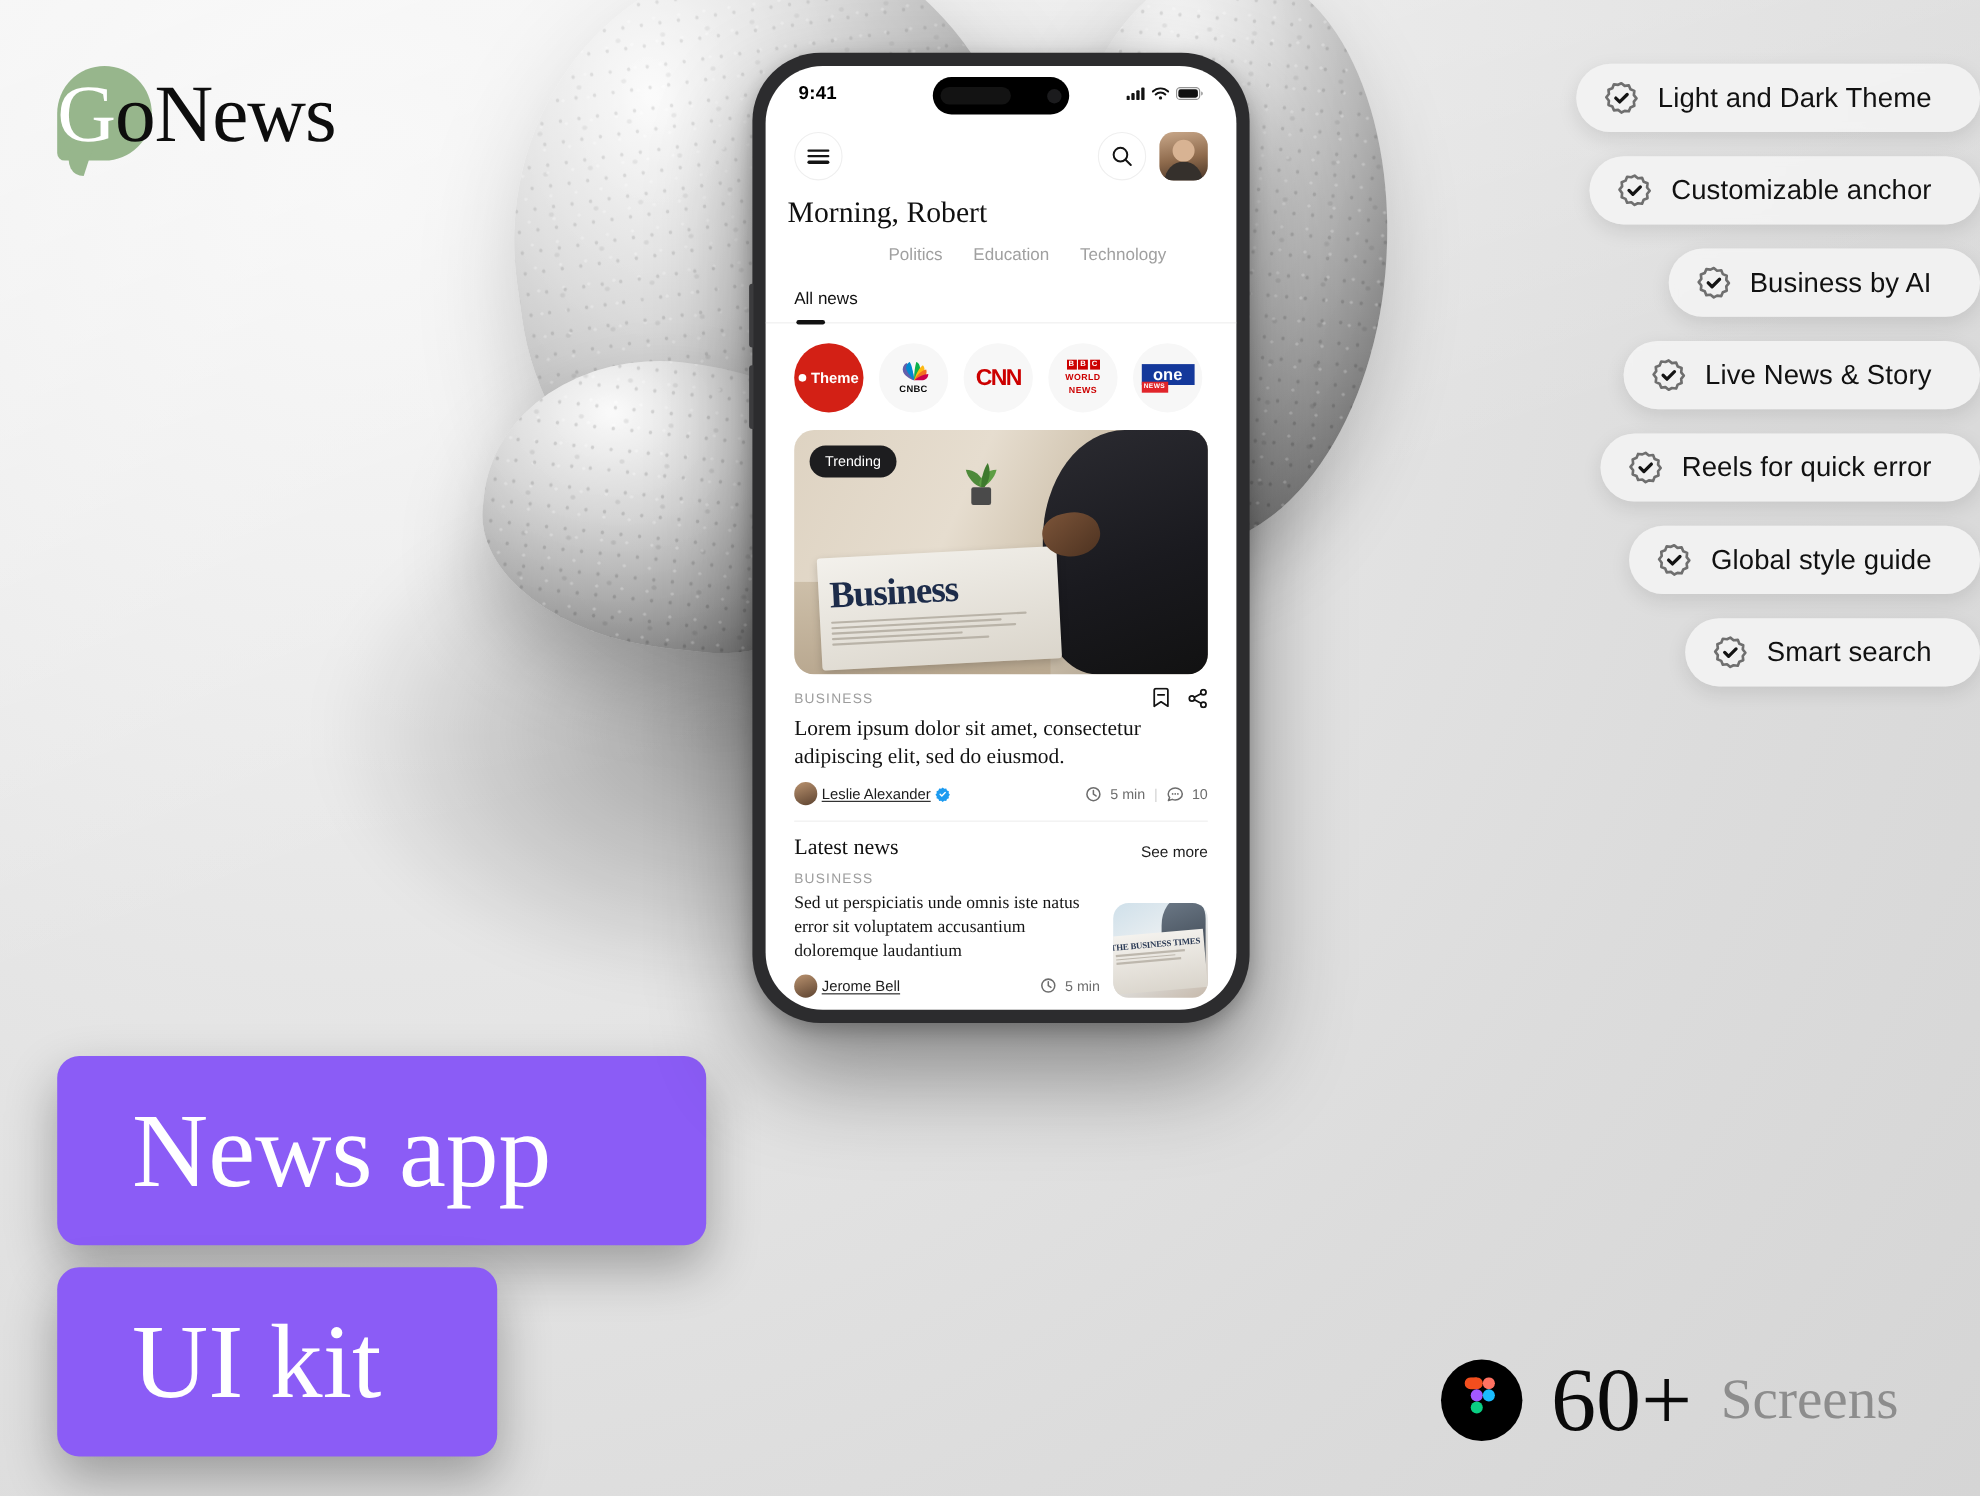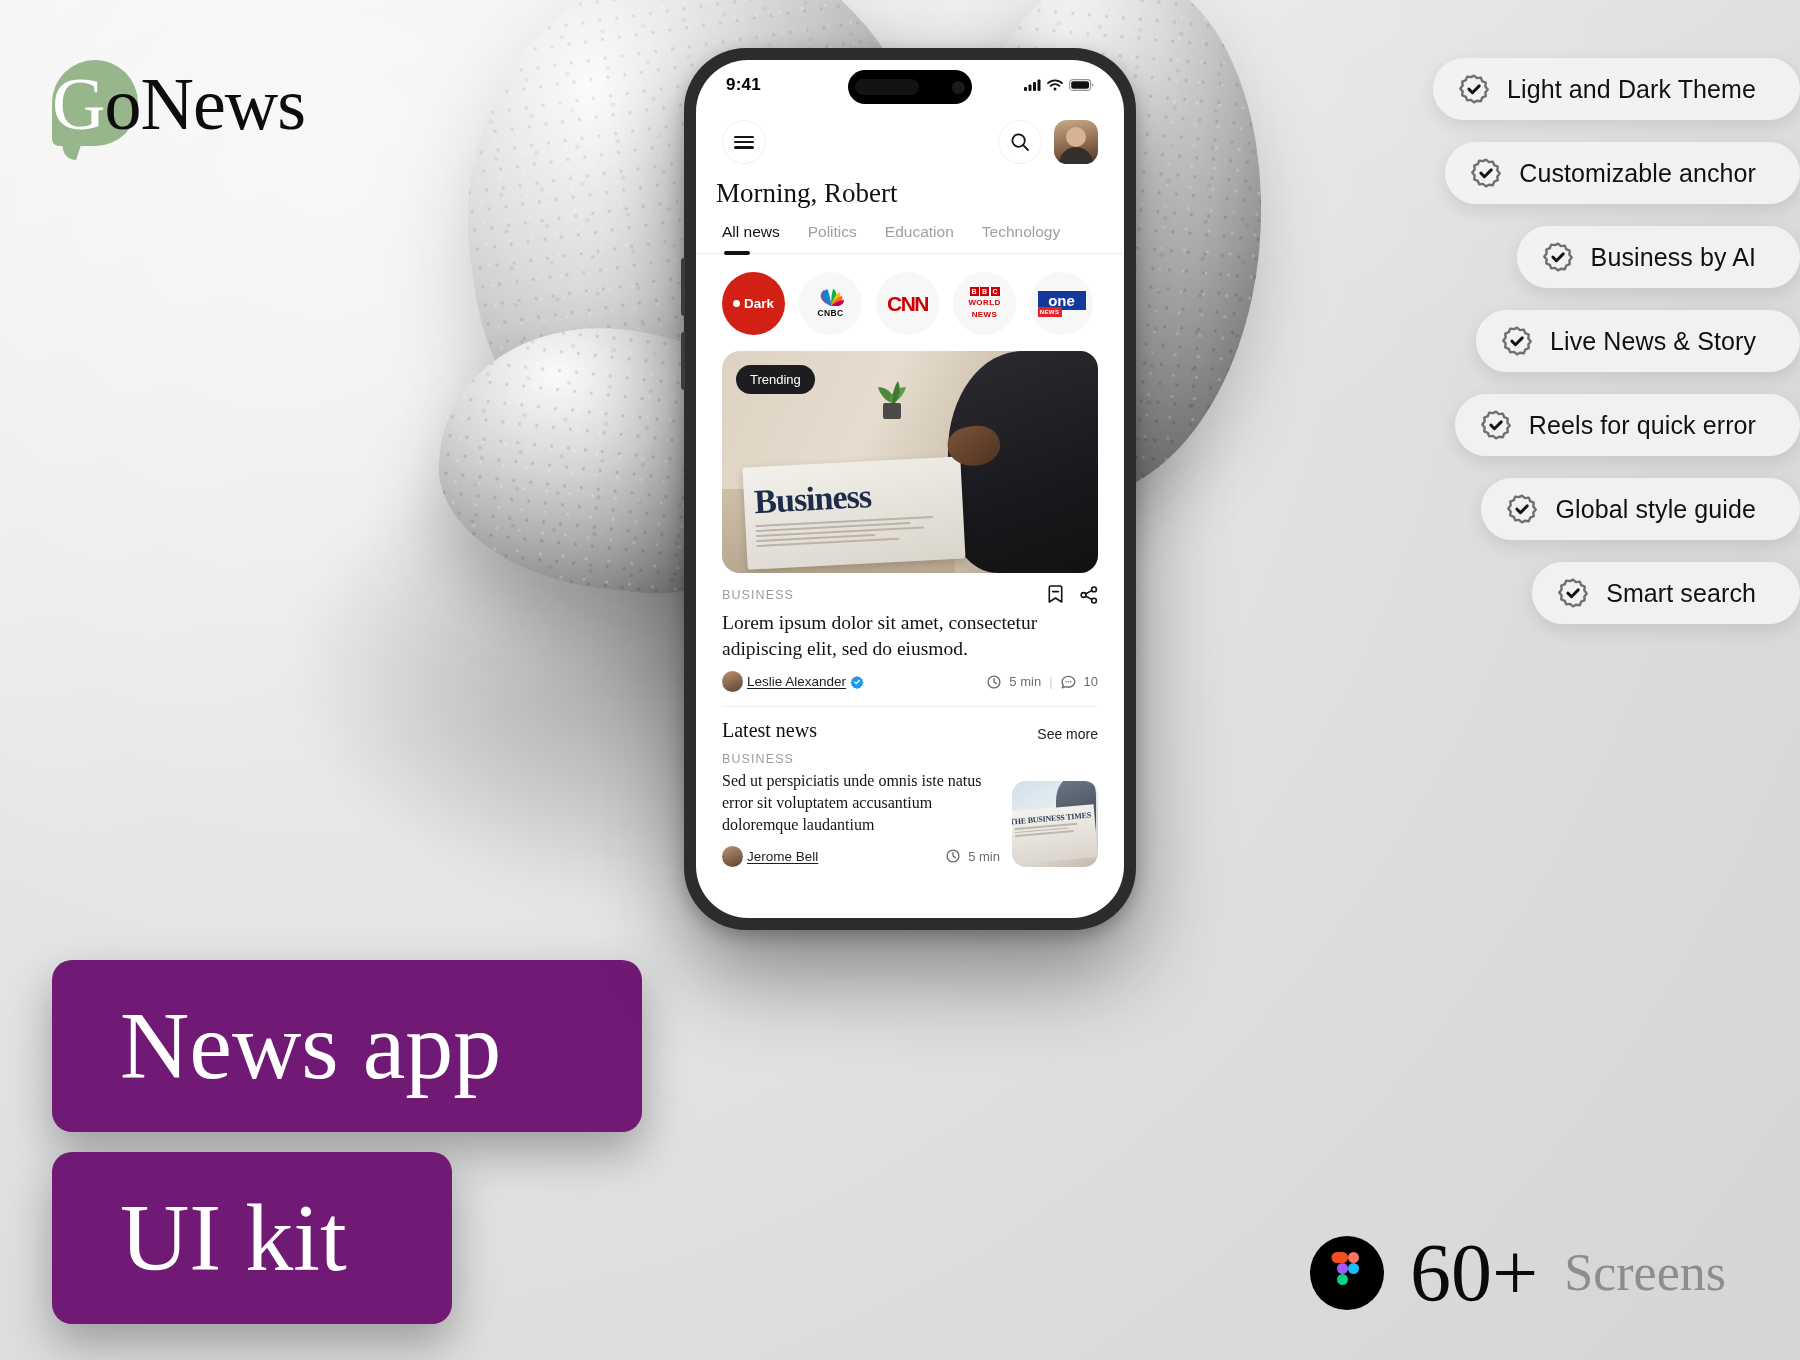--- a/index.html
+++ b/index.html
@@ -91,21 +91,21 @@
     background: rgba(244,244,244,.88);
     border-radius: 40px;
     box-shadow: 0 6px 18px rgba(0,0,0,.10);
     backdrop-filter: blur(4px);
   }
   .pill-label { font-size: 25px; color: #111; white-space: nowrap; letter-spacing: .1px; }
   .badge-check { width: 34px; height: 34px; flex: 0 0 34px; display:block; }
 
   
   .title-card {
-    position: absolute; background: #701a75; border-radius: 20px;
+    position: absolute; background: #8b5cf6; border-radius: 20px;
     display: flex; align-items: center;
     box-shadow: 0 20px 46px rgba(0,0,0,.30);
   }
   .title-card span {
     font-family: "Liberation Serif", serif; color: #fff; line-height: 1;
   }
   .card-newsapp { left: 52px; top: 960px; width: 590px; height: 172px; padding-left: 68px; }
   .card-newsapp span { font-size: 96px; }
   .card-uikit { left: 52px; top: 1152px; width: 400px; height: 172px; padding-left: 68px; }
   .card-uikit span { font-size: 96px; }
@@ -167,21 +167,21 @@
     background: linear-gradient(170deg,#c9a88a 0%, #8e6a4c 55%, #4a3526 100%);
     position:relative;
   }
   .avatar::before{ content:""; position:absolute; left:12px; top:7px; width:20px; height:20px; border-radius:50%; background:#d8b393; }
   .avatar::after{ content:""; position:absolute; left:5px; bottom:0; width:34px; height:17px; border-radius:17px 17px 0 0; background:#35302c; }
 
   .greeting { font-family:"Liberation Serif", serif; font-size: 27px; color:#101010; padding: 14px 26px 0 20px; }
 
   .tabs { display:flex; gap: 28px; padding: 14px 26px 0 26px; border-bottom: 1px solid #eeeeee; position:relative; }
   .tab { font-size: 15.5px; color:#a0a0a0; padding-bottom: 12px; white-space:nowrap; position:relative; }
-  .tab.active { color:#111; }
+  .tab.active { color:#111;margin-top:40px; }
   .tab.active::after {
     content:""; position:absolute; left:2px; bottom:-2px; width: 26px; height:4px; background:#111; border-radius:3px;
   }
 
   .sources { display:flex; gap: 14px; padding: 18px 0 16px 26px; overflow:hidden; }
   .source {
     width: 63px; height: 63px; flex: 0 0 63px; border-radius:50%; background:#f7f7f7;
     display:flex; align-items:center; justify-content:center;
   }
   .src-live {
@@ -445,21 +445,21 @@
     <div class="tabs">
       <div class="tab active">All news</div>
       <div class="tab">Politics</div>
       <div class="tab">Education</div>
       <div class="tab">Technology</div>
     </div>
 
     <div class="sources">
       <div class="source src-live">
         <span class="live-dot"></span>
-          <span>Dark</span>
+          <span>Theme</span>
       </div>
       <div class="source">
         <div class="cnbc">
           <svg class="cnbc-peacock" viewBox="0 0 28 17">
             <path d="M14 17C14 9 11 4 7 1c-3 2-4 5-3 8 1 3 5 6 10 8z" fill="#645faa"></path>
             <path d="M14 17C13 9 12 3 10 0c-2 1-4 4-3 7 1 3 4 7 7 10z" fill="#0089d0"></path>
             <path d="M14 17c0-8 1-13 2-17 3 1 4 5 3 8-1 3-3 6-5 9z" fill="#0db14b"></path>
             <path d="M14 17c2-7 5-12 8-14 2 2 2 6 0 8-2 2-5 4-8 6z" fill="#fdb913"></path>
             <path d="M14 17c3-6 7-9 11-10 1 3 0 6-3 7-3 1-5 2-8 3z" fill="#f37021"></path>
             <path d="M14 17c4-4 9-6 13-6 0 3-2 5-5 6-3 0-6 0-8 0z" fill="#cc004c"></path>

